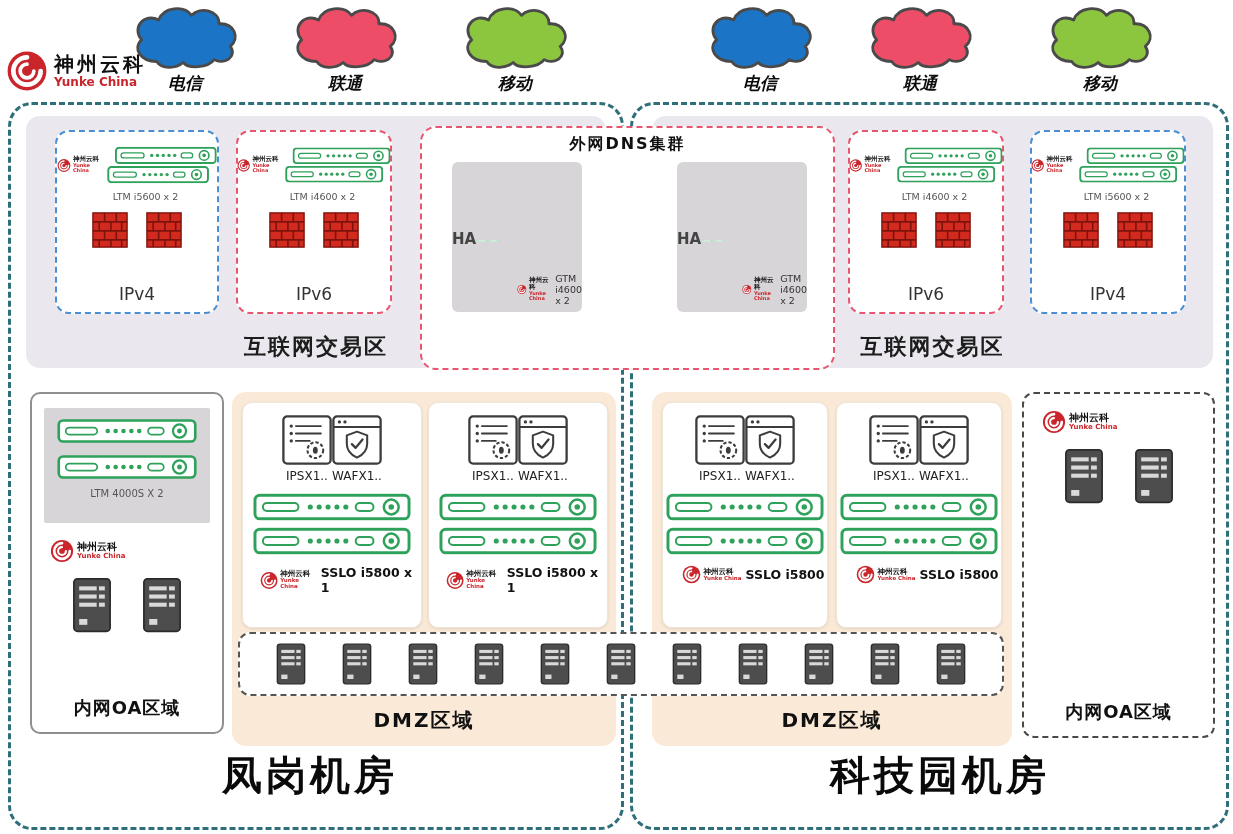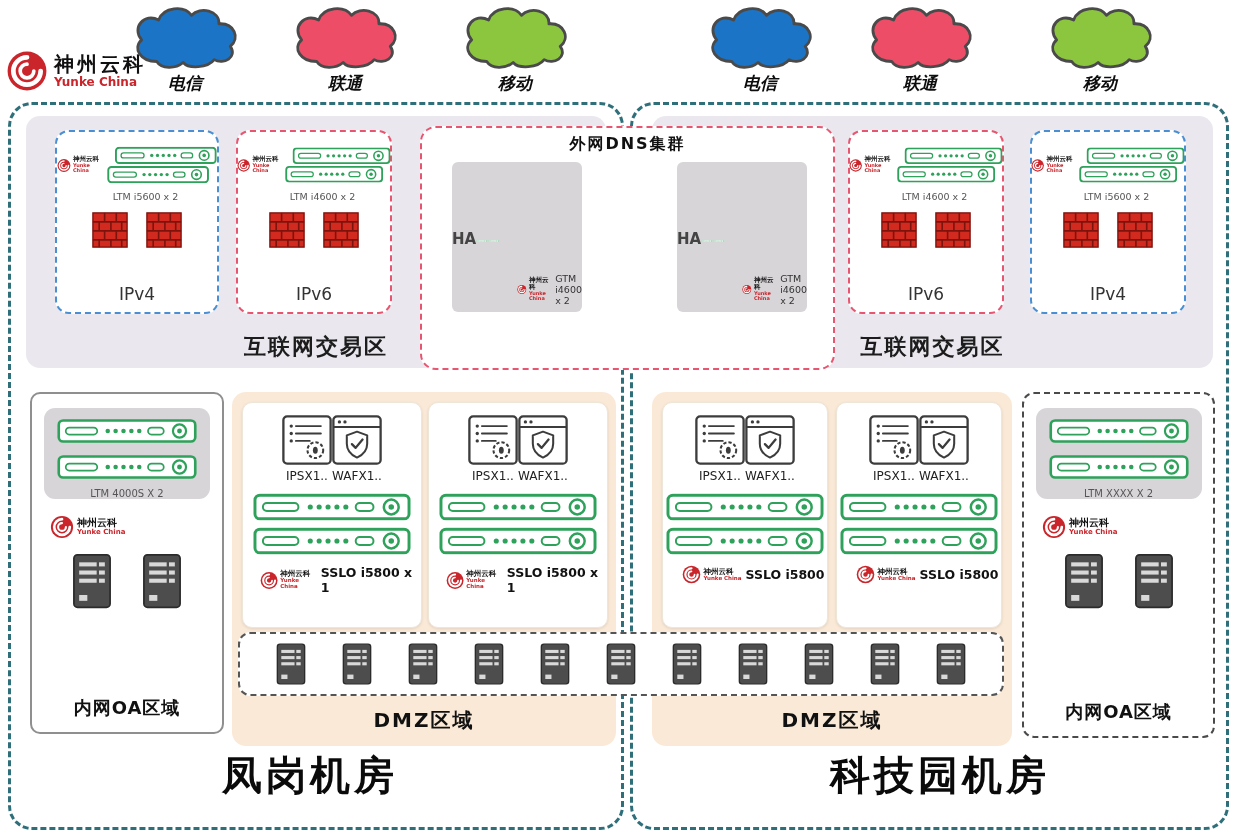--- a/index.html
+++ b/index.html
@@ -61,22 +61,22 @@
   .ha1{left:30px;}  .ha2{left:255px;}
   .ha-title{margin-top:4px;font-size:15px;font-weight:bold;color:#444;}
   .ha .unit-s{width:106px;height:20px;margin-top:7px;}
   .ha .devcap{margin-top:auto;margin-bottom:6px;font-size:9.5px;color:#333;}
 
   
   .oa{position:absolute;background:#fff;display:flex;flex-direction:column;align-items:center;
       box-sizing:border-box;z-index:2;}
   .oa-left{left:30px;top:392px;width:194px;height:342px;border:2px solid #8f8f8f;border-radius:10px;}
   .oa-right{left:1022px;top:392px;width:193px;height:346px;border:2px dashed #4a4a4a;border-radius:12px;}
-  .graybox{margin-top:14px;width:166px;background:#d8d5d9;border-radius:11px;
-           display:flex;flex-direction:column;align-items:center;padding-bottom:0;}
+  .graybox{margin-top:14px;width:166px;background:#d8d5d9;border-radius:2px;
+           display:flex;flex-direction:column;align-items:center;padding-bottom:24px;}
   .graybox .unit-m{width:140px;height:26px;margin-top:10px;}
   .graybox .cap{margin-top:8px;font-size:10px;color:#555;}
   .oa-logo{align-self:flex-start;margin-left:18px;margin-top:16px;display:flex;align-items:center;gap:3px;}
   .oa-logo .sw-sm{width:24px;height:24px;}
   .oa-cn{font-size:10px;font-weight:bold;color:#111;}
   .oa-en{font-size:7px;font-weight:bold;color:#c9252b;}
   .srv-row2{display:flex;gap:30px;margin-top:14px;}
   .srv-row2 svg{width:40px;height:56px;}
   .oa-label{margin-top:auto;margin-bottom:12px;font-size:18px;font-weight:bold;letter-spacing:1px;}
 
@@ -579,29 +579,20 @@
               <span class="ml-en">Yunke China</span>
             </span>
         </span>
         <span>SSLO i5800</span>
       </div>
     </div>
     <div class="dmz-label">DMZ区域</div>
   </div>
 
   <div class="oa oa-right">
-    <div class="graybox">
-      <svg class="unit-m" viewBox="0 0 160 28">
-          <use href="#unit"></use>
-        </svg>
-      <svg class="unit-m" viewBox="0 0 160 28">
-          <use href="#unit"></use>
-        </svg>
-      <div class="cap">LTM XXXX X 2</div>
-    </div>
     <div class="oa-logo">
       <svg class="sw-sm" viewBox="0 0 40 40">
           <use href="#swirl"></use>
         </svg>
       <span class="ml-txt">
           <span class="oa-cn">神州云科</span>
           <span class="oa-en">Yunke China</span>
         </span>
     </div>
     <div class="srv-row2">

